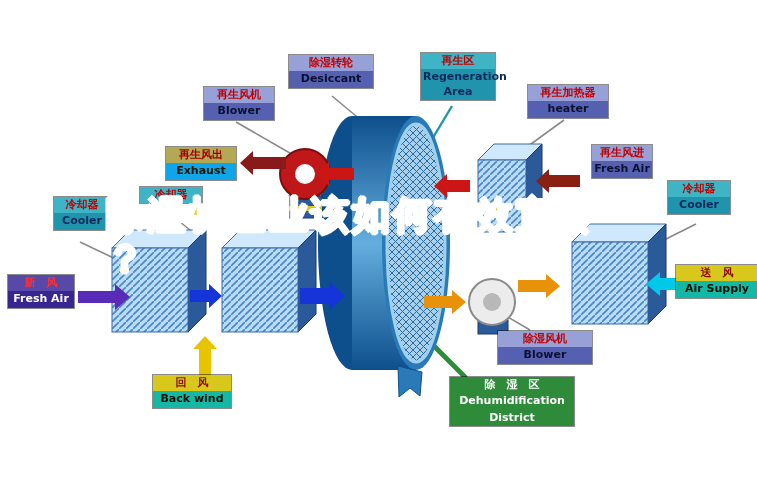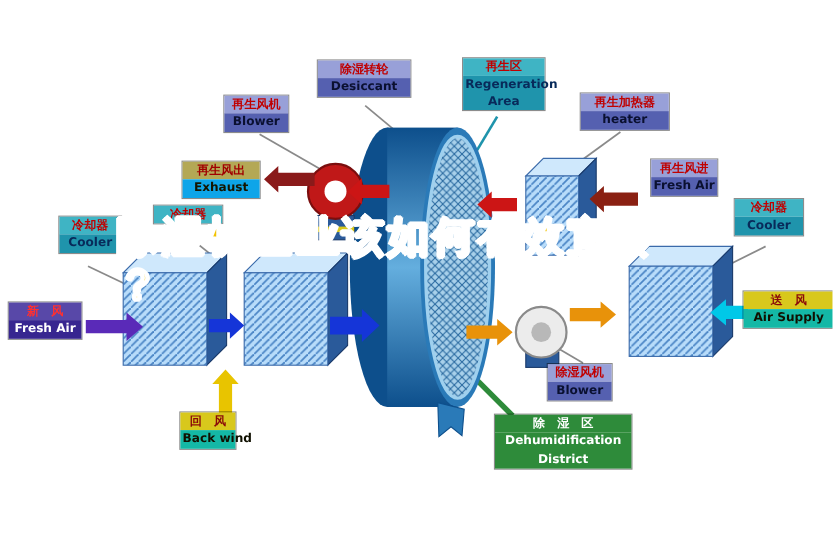--- a/index.html
+++ b/index.html
@@ -122,21 +122,21 @@
       <polygon fill="#cc1515" points="470,180 447,180 447,174 434,186 447,198 447,192 470,192"></polygon>
 
       <polygon fill="#8a2012" points="580,175 549,175 549,169 536,181 549,193 549,187 580,187"></polygon>
 
       <polygon fill="#cc1515" points="354,168 329,168 329,162 316,174 329,186 329,180 354,180"></polygon>
 
       <polygon fill="#8a1a1a" points="286,157 253,157 253,151 240,163 253,175 253,169 286,169"></polygon>
     </g>
   </svg>
 
-  <div class="lbl purple" style="left:203px;top:86px;width:60px">
+  <div class="lbl purple" style="left:203px;top:86px;width:72px">
     <div class="zh">再生风机</div>
     <div class="en">Blower</div>
   </div>
 
   <div class="lbl purple" style="left:288px;top:54px;width:86px">
     <div class="zh">除湿转轮</div>
     <div class="en">Desiccant</div>
   </div>
 
   <div class="lbl teal" style="left:420px;top:52px;width:76px">
@@ -171,31 +171,31 @@
   <div class="lbl teal" style="left:667px;top:180px;width:64px">
     <div class="zh">冷却器</div>
     <div class="en">Cooler</div>
   </div>
 
   <div class="lbl indigo" style="left:7px;top:274px;width:68px">
     <div class="zh">新　风</div>
     <div class="en">Fresh Air</div>
   </div>
 
-  <div class="lbl yellow" style="left:163px;top:374px;width:52px">
+  <div class="lbl yellow" style="left:152px;top:374px;width:80px">
     <div class="zh">回　风</div>
     <div class="en">Back wind</div>
   </div>
 
   <div class="lbl yellow" style="left:675px;top:264px;width:84px">
     <div class="zh">送　风</div>
     <div class="en">Air Supply</div>
   </div>
 
-  <div class="lbl purple" style="left:497px;top:330px;width:60px">
+  <div class="lbl purple" style="left:497px;top:330px;width:96px">
     <div class="zh">除湿风机</div>
     <div class="en">Blower</div>
   </div>
 
   <div class="lbl green" style="left:449px;top:376px;width:126px">
     <div class="zh">除　湿　区</div>
     <div class="en">Dehumidification</div>
     <div class="en">District</div>
   </div>
 

